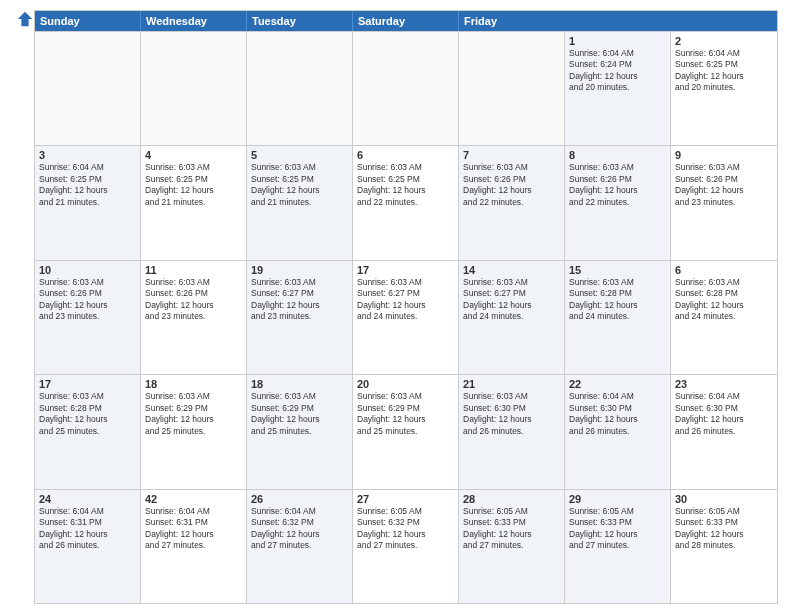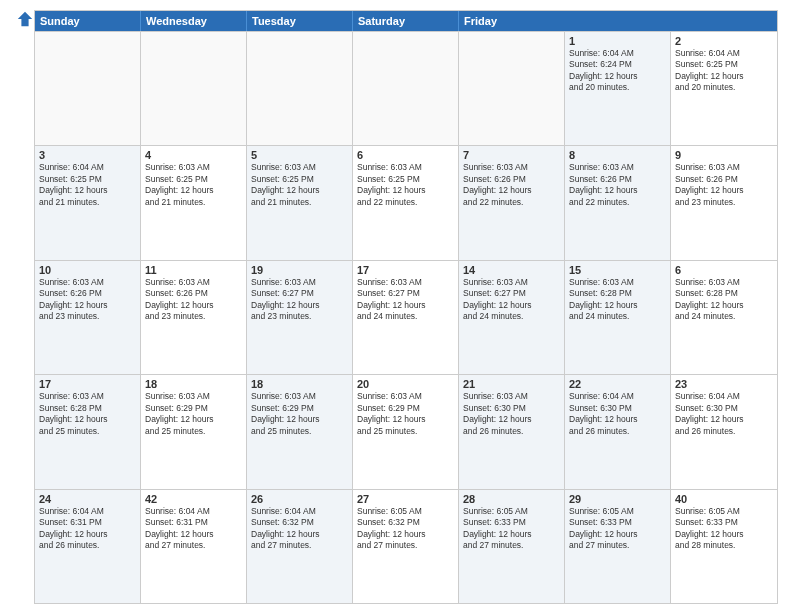--- a/index.html
+++ b/index.html
@@ -364,21 +364,21 @@
 and 27 minutes.</div>
           </div>
           <div class="cal-cell shaded">
             <span class="day-num">29</span>
             <div class="day-info" style="white-space: pre-line;">Sunrise: 6:05 AM
 Sunset: 6:33 PM
 Daylight: 12 hours
 and 27 minutes.</div>
           </div>
           <div class="cal-cell">
-            <span class="day-num">40</span>
+            <span class="day-num">30</span>
             <div class="day-info" style="white-space: pre-line;">Sunrise: 6:05 AM
 Sunset: 6:33 PM
 Daylight: 12 hours
 and 28 minutes.</div>
           </div>
         </div>
       </div>
   </div>
 </div>
 

